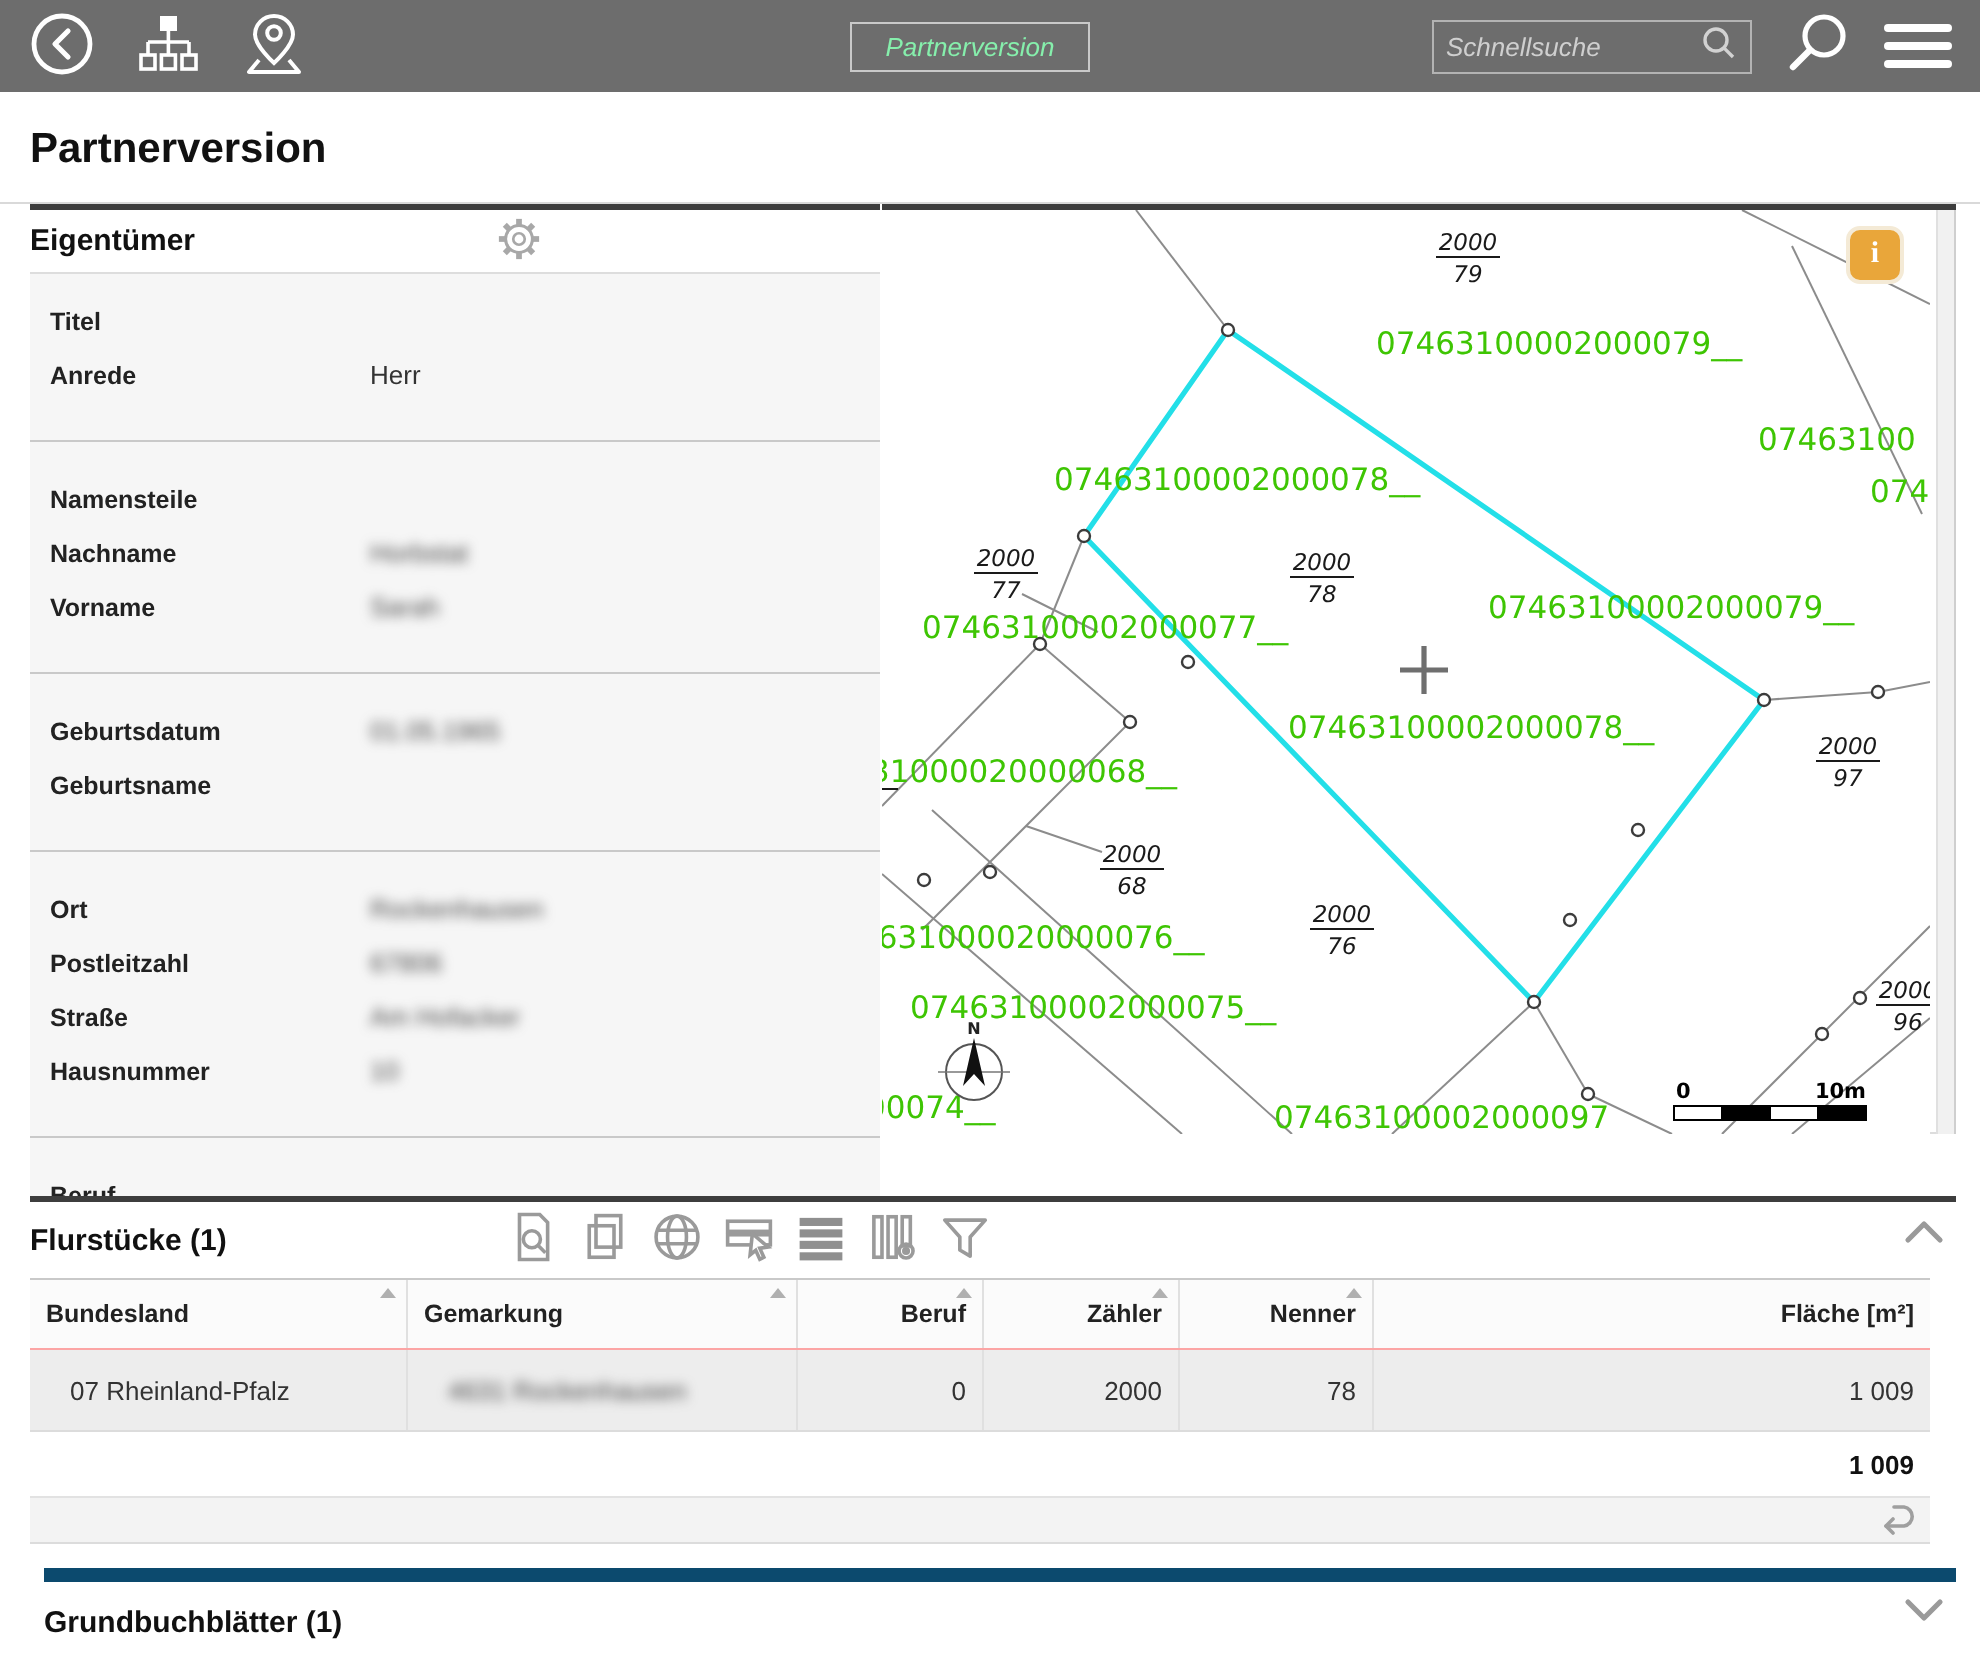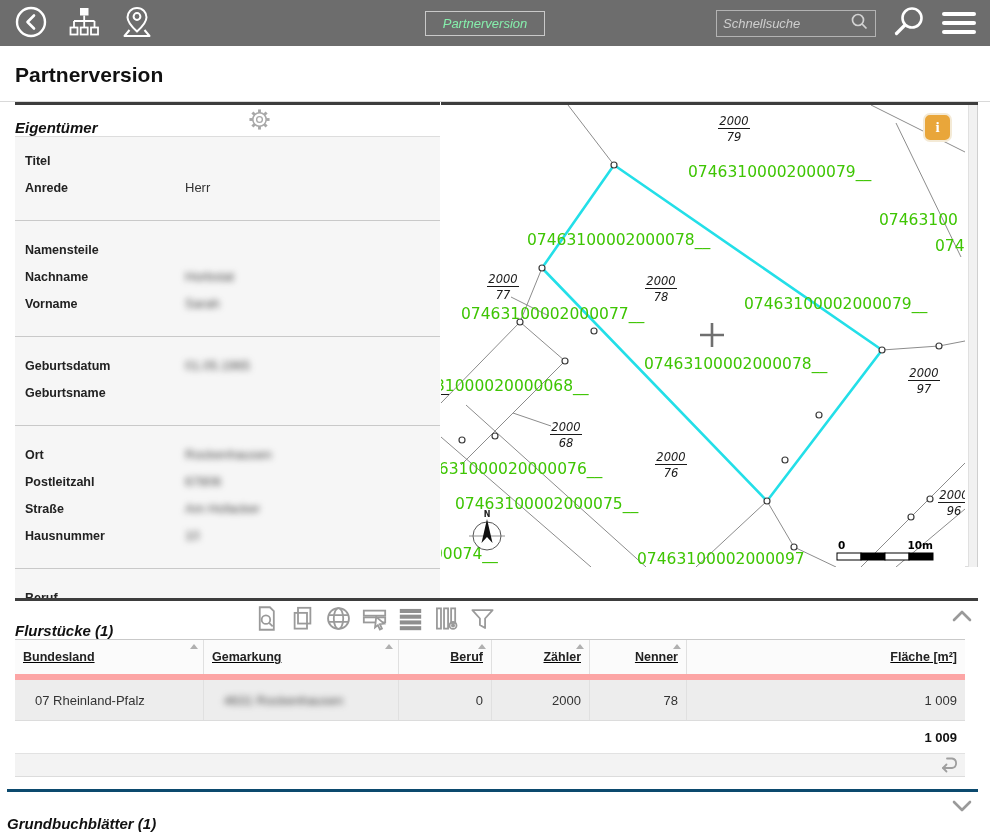--- a/index.html
+++ b/index.html
@@ -23,21 +23,21 @@
   .hamburger { display: flex; flex-direction: column; gap: 5px; background: none; border: none; cursor: pointer; padding: 0; }
   .hamburger span { display: block; width: 34px; height: 4px; background: #fff; border-radius: 2px; }
 
   
   .page-title { font-size: 21px; font-weight: bold; color: #111; margin: 17px 0 14px 15px; }
   .page-divider { border-top: 1px solid #d9d9d9; }
 
   .columns { display: flex; margin-left: 15px; margin-right: 12px; }
   section.panel { border-top: 3px solid #3d3d3d; }
 
-  .sec-head { display: flex; align-items: flex-end; position: relative; height: 31px; font-style: italic; }
+  .sec-head { display: flex; align-items: center; position: relative; height: 31px; }
   .sec-head h2 { font-size: 15px; font-weight: bold; color: #111; }
 
   
   .owner { width: 425px; margin-right: 1px; }
   .gear-btn { position: absolute; left: 233px; top: 3px; background: none; border: none; cursor: pointer; padding: 0; }
   .owner-body { background: #f6f6f6; border-top: 1px solid #ddd; height: 462px; overflow: hidden; padding-top: 6px; }
   .fgroup { padding: 4px 0 8px; }
   .frow { display: flex; align-items: center; height: 27px; padding: 0 10px; }
   .flabel { width: 160px; font-size: 12.5px; font-weight: bold; color: #222; }
   .fvalue { font-size: 13px; color: #333; }
@@ -62,42 +62,42 @@
 
   
   .flur { margin: 0 12px 0 15px; border-top: 3px solid #3d3d3d; }
   .flur .sec-head { height: 38px; }
   .toolbar { position: absolute; left: 237px; top: 3px; display: flex; gap: 7px; }
   .tool-btn { width: 29px; height: 29px; background: none; border: none; cursor: pointer; padding: 1px; }
   .collapse-btn { position: absolute; right: 6px; top: 8px; background: none; border: none; cursor: pointer; padding: 0; }
 
   .dtable { width: 950px; border-top: 1px solid #c9c9c9; }
   .trow { display: flex; }
-  .trow.head { background: #fbfbfb; border-bottom: 6px solid #fca5a5; text-decoration: underline; }
+  .trow.head { background: #fbfbfb; border-bottom: 1px solid #fca5a5; }
   .trow.body { background: #ededed; border-bottom: 1px solid #dcdcdc; }
   .th, .td { position: relative; display: flex; align-items: center; padding: 0 8px;
     border-right: 1px solid #e0e0e0; font-size: 12.5px; color: #222; }
   .th { height: 34px; font-weight: bold; cursor: pointer; }
   .td { height: 40px; font-size: 13px; color: #333; padding-left: 20px; }
   .th:last-child, .td:last-child { border-right: none; }
   .ar { justify-content: flex-end; text-align: right; }
   .c0 { width: 189px; } .c1 { width: 195px; } .c2 { width: 93px; }
   .c3 { width: 98px; } .c4 { width: 97px; } .c5 { width: 278px; }
   .sort { position: absolute; top: 4px; right: 5px; width: 0; height: 0;
     border-left: 4px solid transparent; border-right: 4px solid transparent;
     border-bottom: 5px solid #b0b0b0; }
   .td .redacted { filter: blur(3px); color: #4c4c4c; }
   .sum-row { width: 950px; text-align: right; font-weight: bold; font-size: 13px;
     color: #111; padding: 9px 8px 8px; }
   .footer-bar { width: 950px; height: 24px; background: #f3f3f3; border-top: 1px solid #e2e2e2;
     border-bottom: 1px solid #dcdcdc; display: flex; justify-content: flex-end; align-items: center; padding-right: 4px; }
   .undo-btn { background: none; border: none; cursor: pointer; padding: 0; display: flex; }
 
   
-  .grund { margin: 12px 12px 0 7px; border-top: 3px solid #0c4a6e; }
+  .grund { margin: 12px 12px 0 22px; border-top: 7px solid #0c4a6e; }
   .grund .sec-head { height: 40px; }
 </style>
 </head>
 <body>
 
 <header class="appbar">
   <button class="icon-btn">
     <span>
       <svg width="34" height="34" viewBox="0 0 34 34" fill="none">
         <circle cx="17" cy="17" r="14" stroke="#fff" stroke-width="2.4"></circle>

